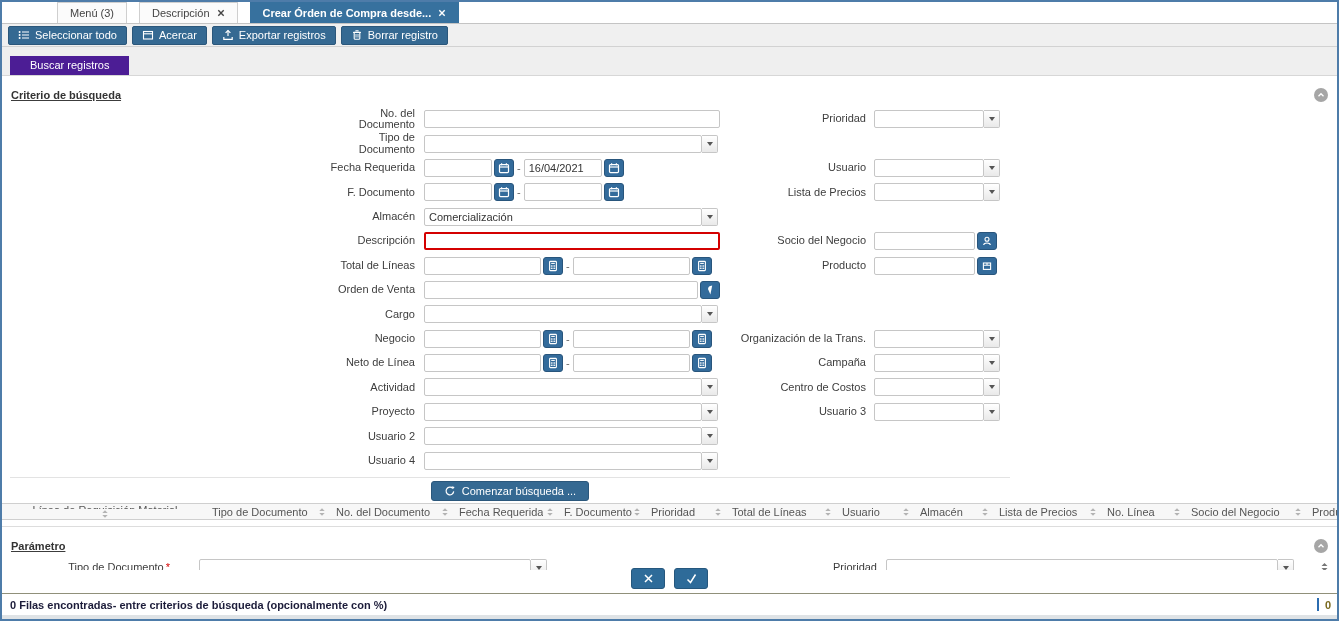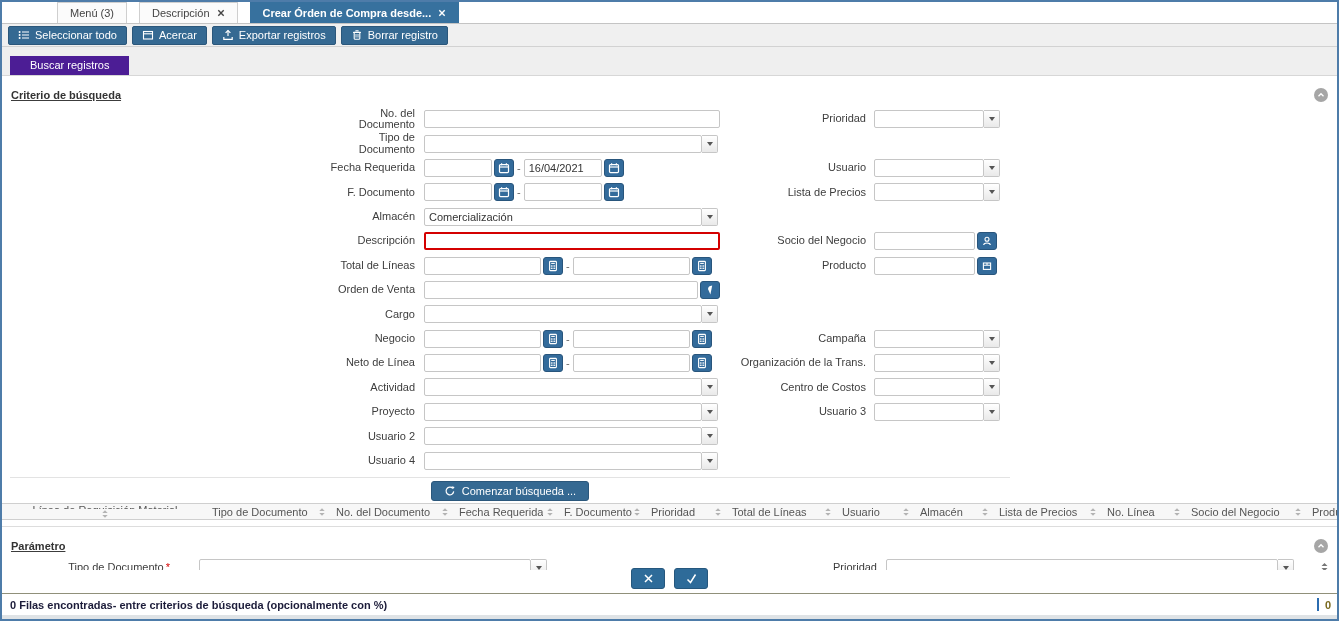--- a/index.html
+++ b/index.html
@@ -515,32 +515,32 @@
           </div>
           <div class="frm-row">
             <label class="frm-label"></label>
             <div class="frm-field"></div>
           </div>
           <div class="frm-row">
             <label class="frm-label"></label>
             <div class="frm-field"></div>
           </div>
           <div class="frm-row">
+            <label class="frm-label">Organización de la Trans.</label>
+            <div class="frm-field">
+              <span class="combo">
+                <input class="tin combo-input" style="">
+                <button class="combo-btn">
+                  <span class="tri"></span>
+                </button>
+              </span>
+            </div>
+          </div>
+          <div class="frm-row">
             <label class="frm-label">Campaña</label>
-            <div class="frm-field">
-              <span class="combo">
-                <input class="tin combo-input" style="">
-                <button class="combo-btn">
-                  <span class="tri"></span>
-                </button>
-              </span>
-            </div>
-          </div>
-          <div class="frm-row">
-            <label class="frm-label">Organización de la Trans.</label>
             <div class="frm-field">
               <span class="combo">
                 <input class="tin combo-input" style="">
                 <button class="combo-btn">
                   <span class="tri"></span>
                 </button>
               </span>
             </div>
           </div>
           <div class="frm-row">

